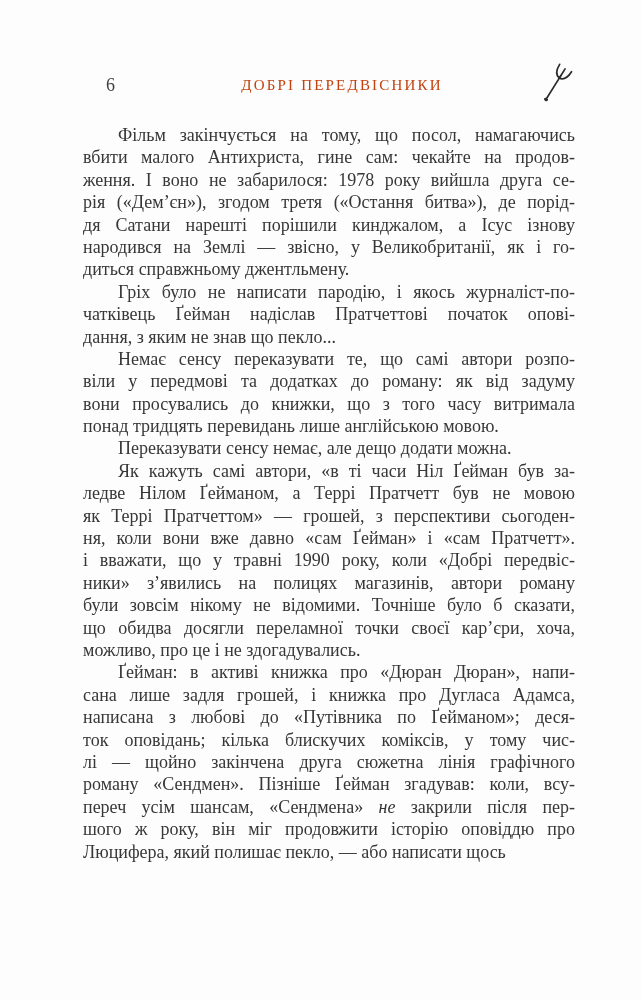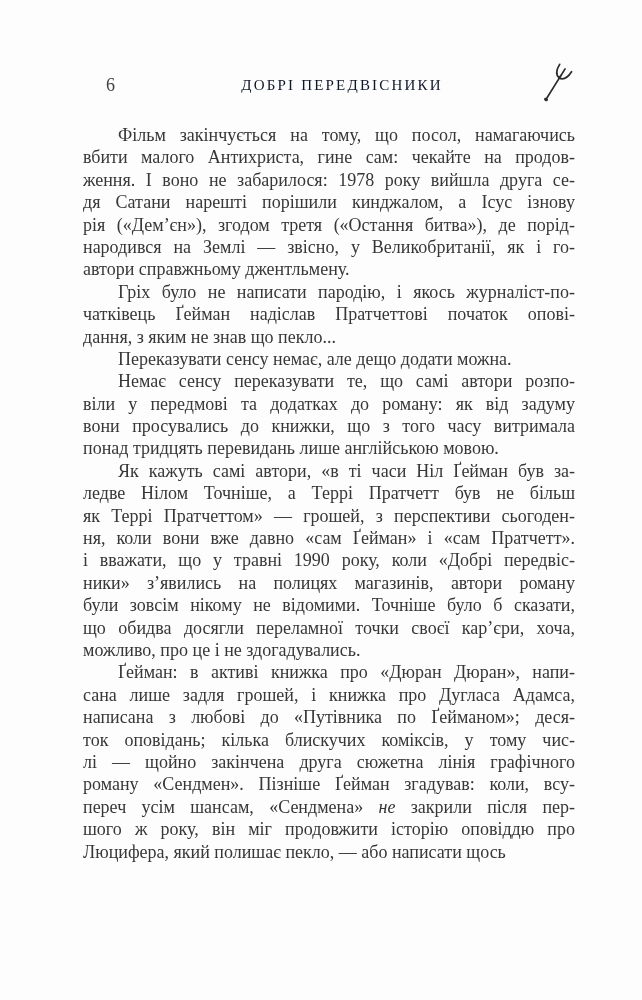--- a/index.html
+++ b/index.html
@@ -26,21 +26,21 @@
     font-size: 18px;
     color: #414141;
   }
   .htitle {
     position: absolute;
     left: 342px;
     top: 77px;
     transform: translateX(-50%);
     font-size: 15px;
     letter-spacing: 2.2px;
-    color: #0f172a;
+    color: #c2410c;
     white-space: nowrap;
   }
   .ornament {
     position: absolute;
     left: 538px;
     top: 60px;
     width: 34px;
     height: 50px;
   }
   .ornament svg { overflow: visible; }
@@ -86,42 +86,42 @@
         <path d="M16.2 42 L17.8 42" stroke-width="2.6"></path>
       </g>
     </svg>
   </div>
 
   <div class="body-text">
       <div class="para">
         <div class="pline pfirst">Фільм закінчується на тому, що посол, намагаючись</div>
         <div class="pline">вбити малого Антихриста, гине сам: чекайте на продов-</div>
         <div class="pline">ження. І воно не забарилося: 1978 року вийшла друга се-</div>
+        <div class="pline">рія («Дем’єн»), згодом третя («Остання битва»), де порід-</div>
         <div class="pline">дя Сатани нарешті порішили кинджалом, а Ісус ізнову</div>
-        <div class="pline">рія («Дем’єн»), згодом третя («Остання битва»), де порід-</div>
         <div class="pline">народився на Землі — звісно, у Великобританії, як і го-</div>
-        <div class="pline plast">автори справжньому джентльмену.</div>
+        <div class="pline plast">диться справжньому джентльмену.</div>
       </div>
       <div class="para">
         <div class="pline pfirst">Гріх було не написати пародію, і якось журналіст-по-</div>
         <div class="pline">чатківець Ґейман надіслав Пратчеттові початок опові-</div>
         <div class="pline plast">дання, з яким не знав що пекло...</div>
-      </div>
-      <div class="para">
-        <div class="pline pfirst plast">Переказувати сенсу немає, але дещо додати можна.</div>
       </div>
       <div class="para">
         <div class="pline pfirst">Немає сенсу переказувати те, що самі автори розпо-</div>
         <div class="pline">віли у передмові та додатках до роману: як від задуму</div>
         <div class="pline">вони просувались до книжки, що з того часу витримала</div>
         <div class="pline plast">понад тридцять перевидань лише англійською мовою.</div>
       </div>
       <div class="para">
+        <div class="pline pfirst plast">Переказувати сенсу немає, але дещо додати можна.</div>
+      </div>
+      <div class="para">
         <div class="pline pfirst">Як кажуть самі автори, «в ті часи Ніл Ґейман був за-</div>
-        <div class="pline">ледве Нілом Точніше, а Террі Пратчетт був не більш</div>
+        <div class="pline">ледве Нілом Ґейманом, а Террі Пратчетт був не мовою</div>
         <div class="pline">як Террі Пратчеттом» — грошей, з перспективи сьогоден-</div>
         <div class="pline">ня, коли вони вже давно «сам Ґейман» і «сам Пратчетт».</div>
         <div class="pline">і вважати, що у травні 1990 року, коли «Добрі передвіс-</div>
         <div class="pline">ники» з’явились на полицях магазинів, автори роману</div>
         <div class="pline">були зовсім нікому не відомими. Точніше було б сказати,</div>
         <div class="pline">що обидва досягли переламної точки своєї кар’єри, хоча,</div>
         <div class="pline plast">можливо, про це і не здогадувались.</div>
       </div>
       <div class="para">
         <div class="pline pfirst">Ґейман: в активі книжка про «Дюран Дюран», напи-</div>

